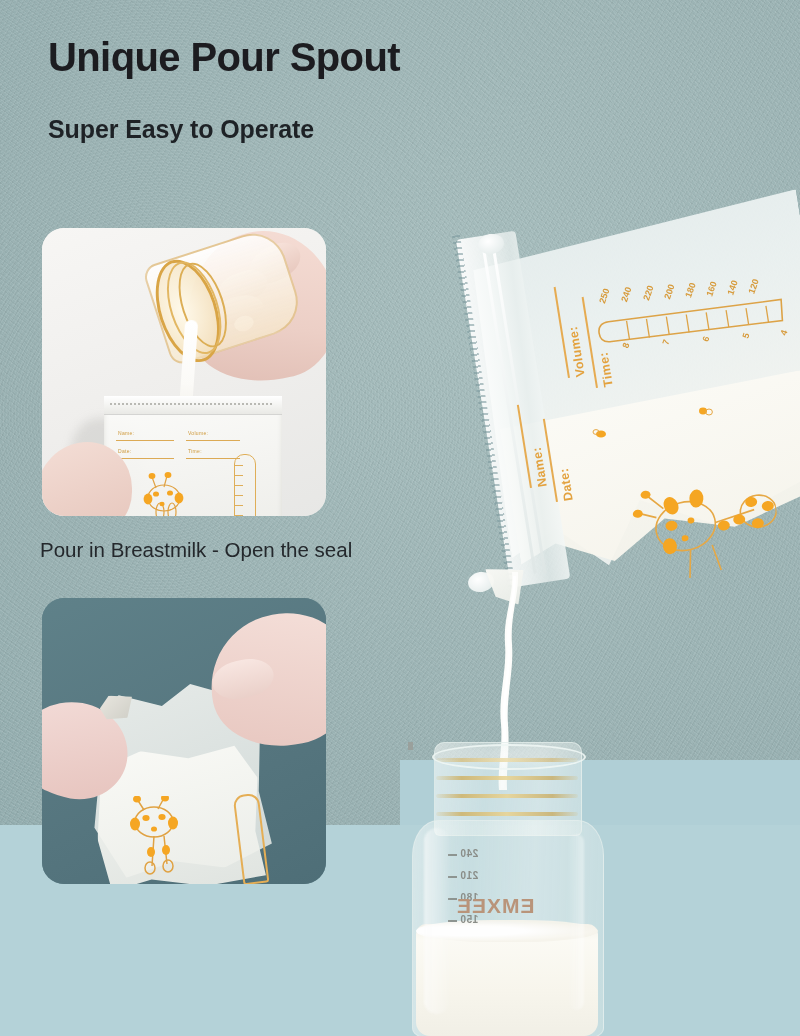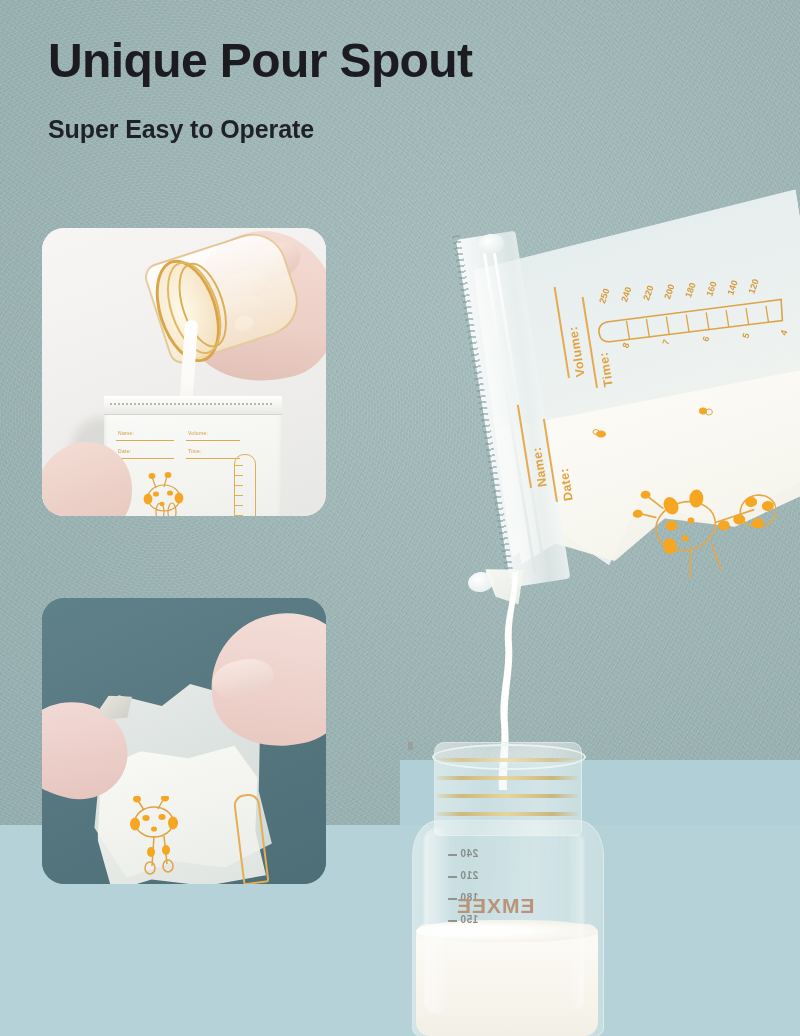--- a/index.html
+++ b/index.html
@@ -29,21 +29,21 @@
     background:#b4d2d8;
   }
   .bg-lower-right{
     position:absolute;left:400px;top:760px;width:400px;height:276px;
     background:#b0cfd6;
   }
 
   
   .title{
     position:absolute;left:48px;top:37px;
-    font-size:48px;font-weight:bold;color:#1c1c20;letter-spacing:-0.6px;
+    font-size:40px;font-weight:bold;color:#1c1c20;letter-spacing:-0.6px;
     line-height:1;white-space:nowrap;
   }
   .subtitle{
     position:absolute;left:48px;top:117px;
     font-size:25px;font-weight:bold;color:#1e2226;letter-spacing:-0.1px;
     line-height:1;white-space:nowrap;
   }
 
   
   .card{position:absolute;border-radius:22px;overflow:hidden;}
@@ -393,20 +393,21 @@
           <ellipse cx="28" cy="36" rx="2.6" ry="2.2"></ellipse>
           <ellipse cx="14" cy="31" rx="4.4" ry="5.4"></ellipse>
           <ellipse cx="45" cy="30" rx="4.4" ry="5.4"></ellipse>
         </g>
       </svg>
     </div>
 
     <div class="c1-hand-low"></div>
   </div>
 
+  <div class="caption caption-1">Pour in Breastmilk - Open the seal</div>
 
   <div class="card card-2">
     <div class="c2-bg"></div>
 
     <div class="c2-bag"></div>
     <div class="c2-bag-inner"></div>
 
     <svg class="c2-giraffe" viewBox="0 0 84 80">
       <g fill="none" stroke="#e0a243" stroke-width="1.5">
         <ellipse cx="34" cy="26" rx="19" ry="15"></ellipse>

